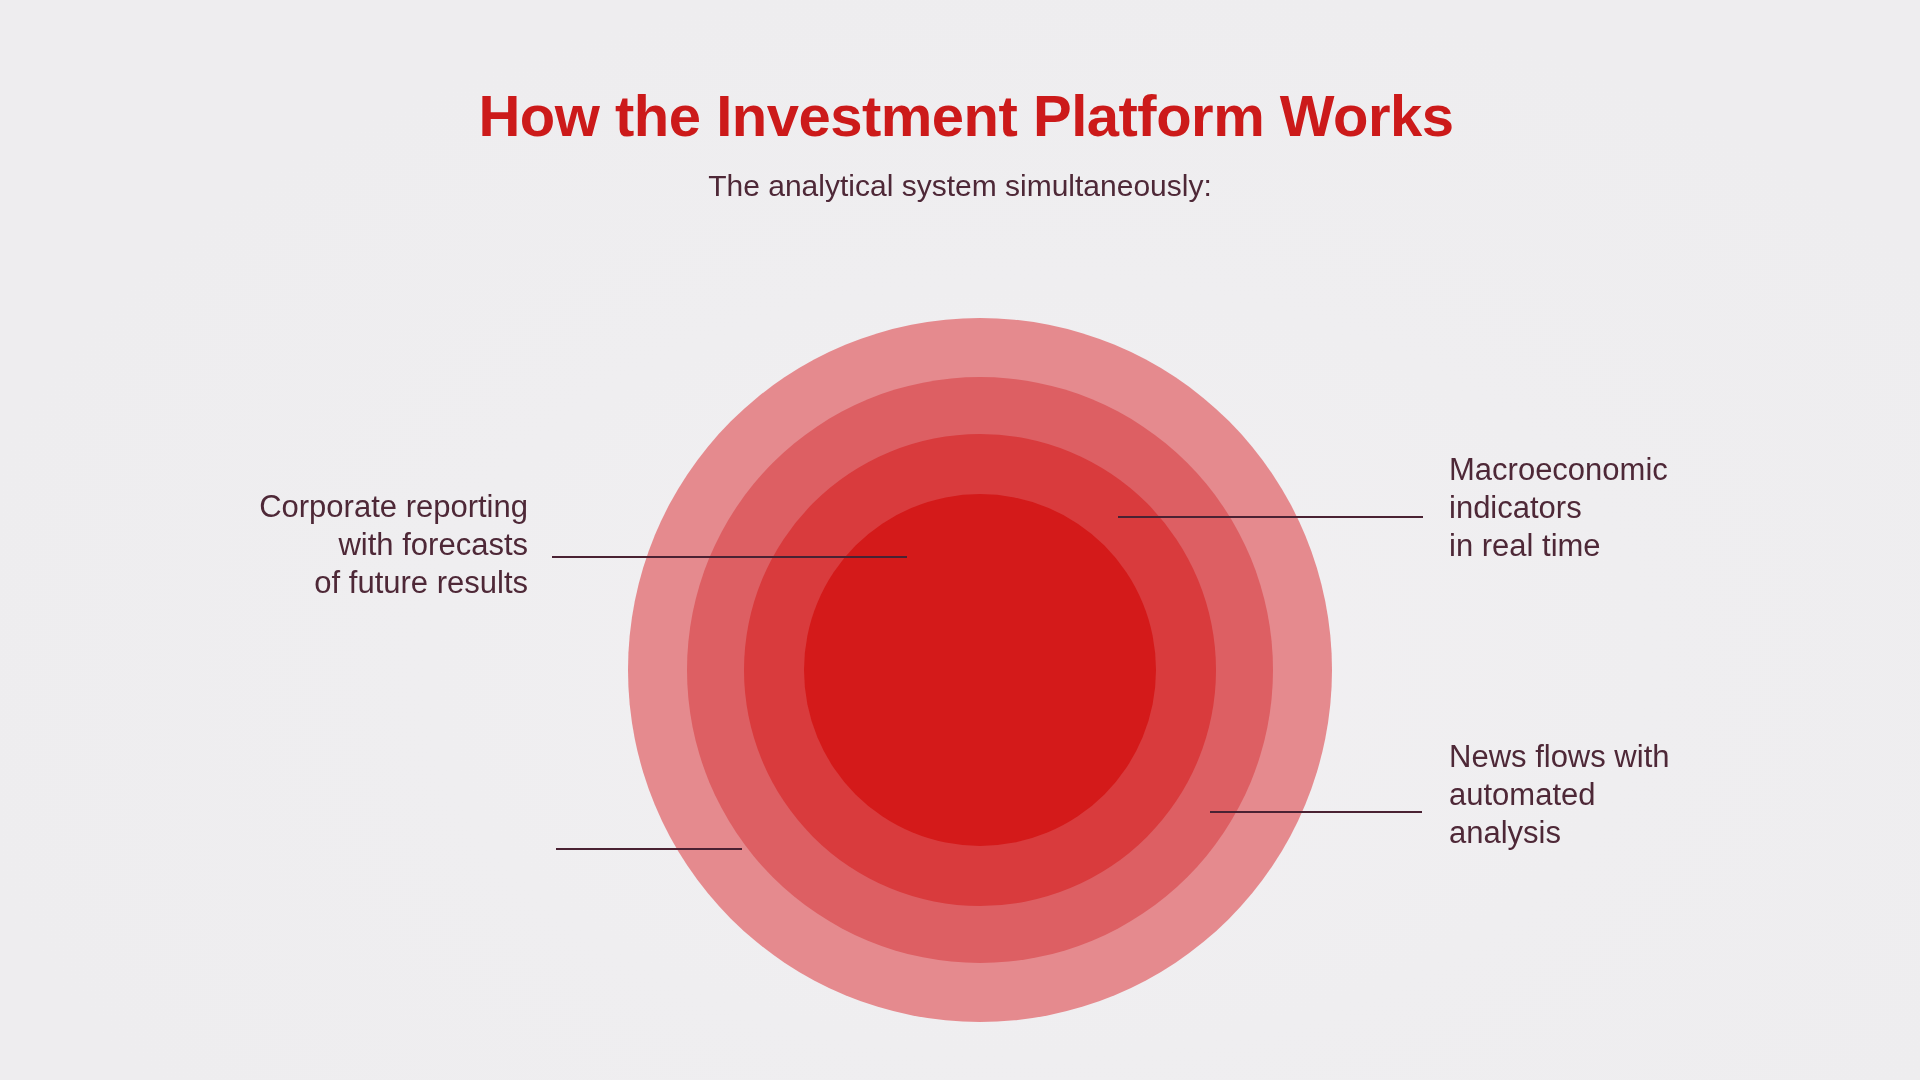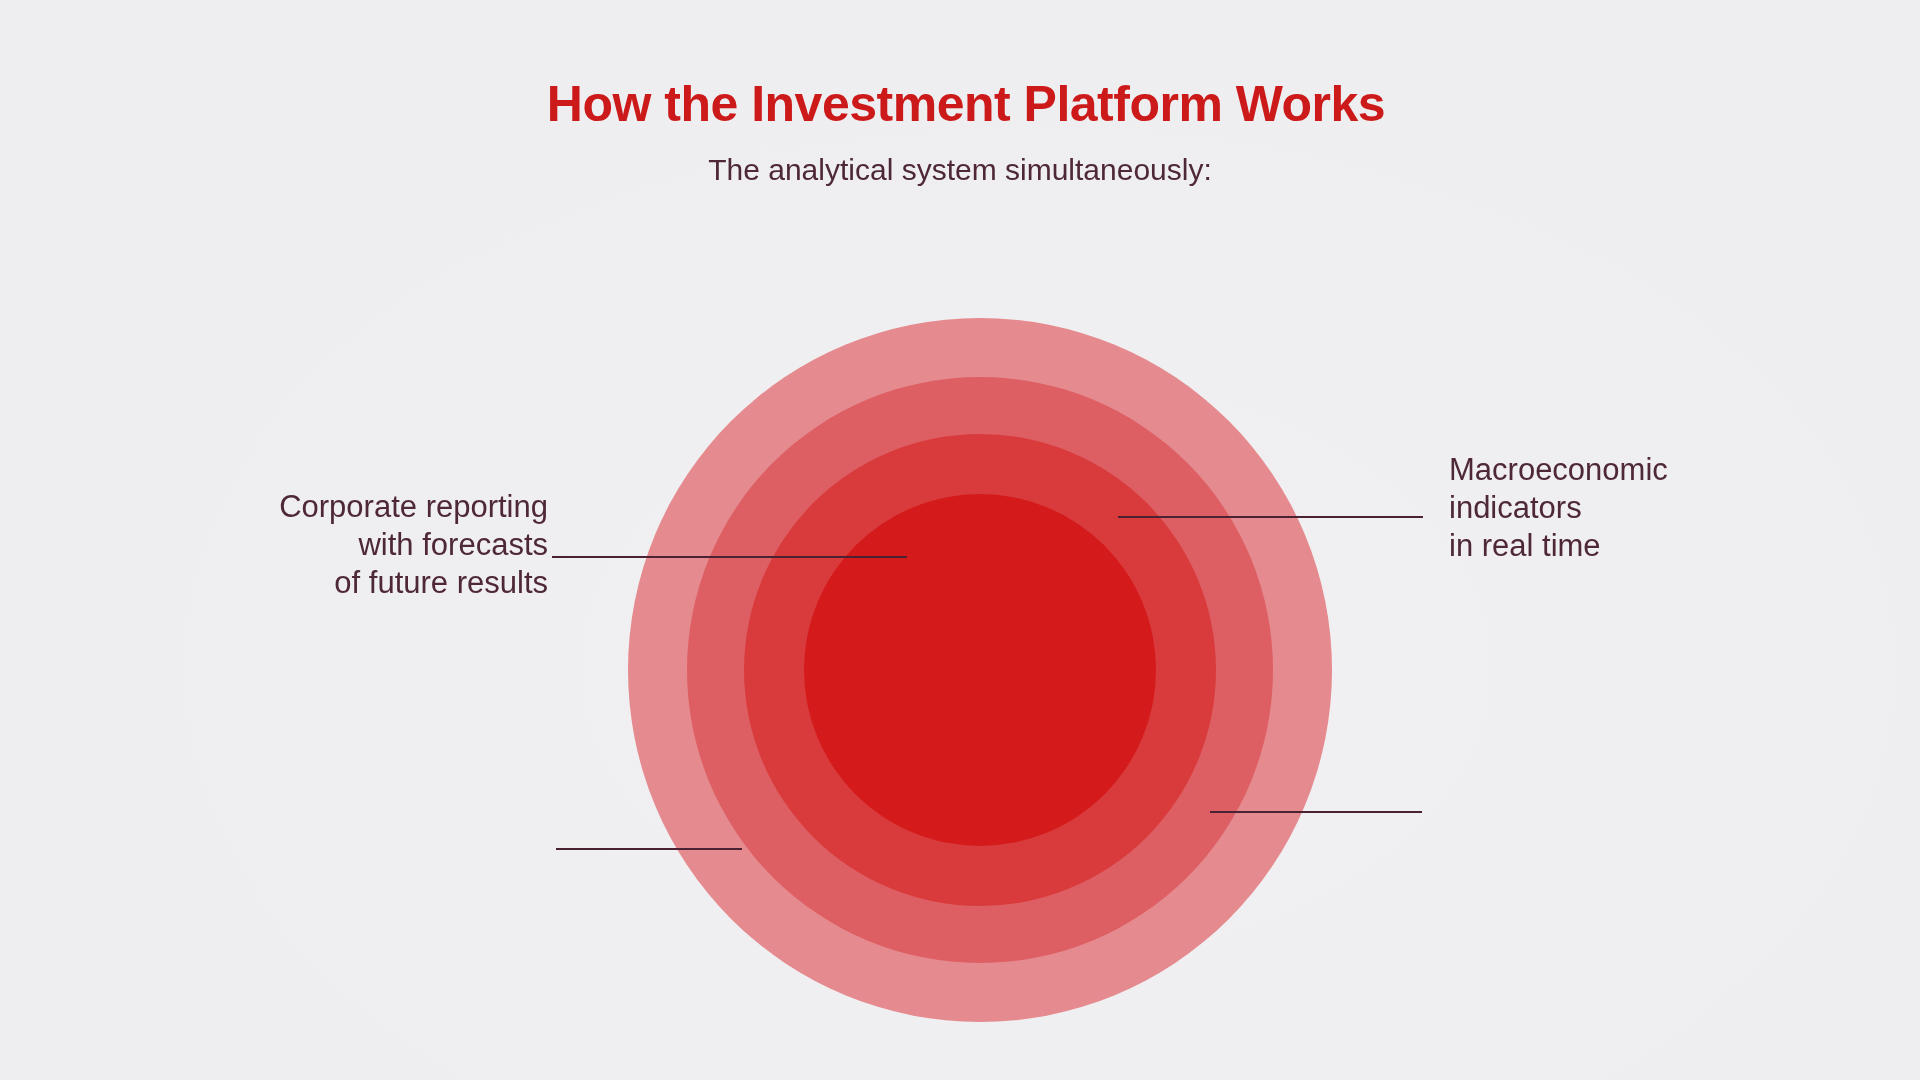--- a/index.html
+++ b/index.html
@@ -29,26 +29,26 @@
 
   
   #header {
     position: absolute;
     left: 0;
     top: 78px;
     width: 1920px;
     text-align: center;
   }
   #title {
-    font-size: 50px;
+    font-size: 58px;
     font-weight: 700;
     color: #cc1a1a;
     letter-spacing: -0.5px;
     line-height: 1.05;
-    margin: 0;
+    margin: 8px;
     white-space: nowrap;
     padding-left: 12px;
   }
   #subtitle {
     margin: 22px 0 0 0;
     font-size: 30px;
     font-weight: 400;
     color: #4e2837;
     line-height: 1.1;
     white-space: nowrap;
@@ -101,23 +101,26 @@
     <div class="ring" style="left:980px; top:670px; width:586px; height:586px; background:#dd5f63;"></div>
     <div class="ring" style="left:980px; top:670px; width:472px; height:472px; background:#d93b3d;"></div>
     <div class="ring" style="left:980px; top:670px; width:352px; height:352px; background:#d41a1a;"></div>
   </div>
 
   <div class="connector" style="left:552px;  top:556px; width:355px;"></div>
   <div class="connector" style="left:1118px; top:516px; width:305px;"></div>
   <div class="connector" style="left:556px;  top:848px; width:186px;"></div>
   <div class="connector" style="left:1210px; top:811px; width:212px;"></div>
 
-  <div class="label right-align" style="left:128px; top:488px; width:420px;">Corporate reporting
+  <div class="label right-align" style="left:108px; top:488px; width:420px;">Corporate reporting
 with forecasts
 of future results</div>
 
   <div class="label left-align" style="left:1449px; top:451px; width:420px;">Macroeconomic
 indicators
 in real time</div>
 
 
+  <div class="label left-align" style="left:1449px; top:738px; width:420px;">News flows with
+automated
+analysis</div>
 
 </div>
 
 </body></html>

